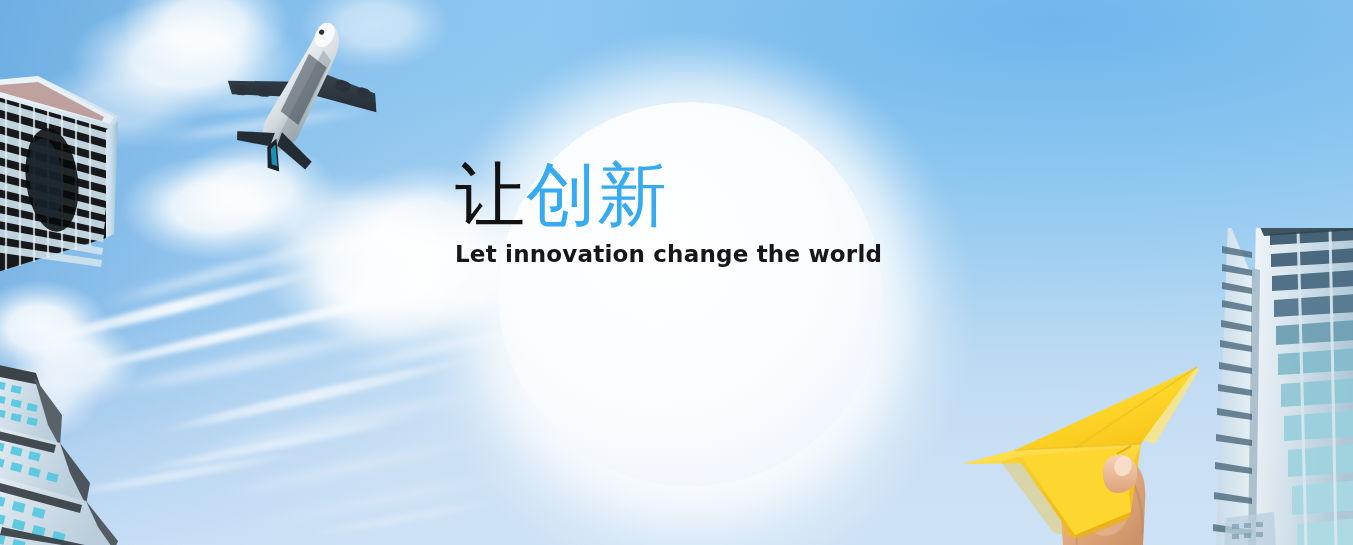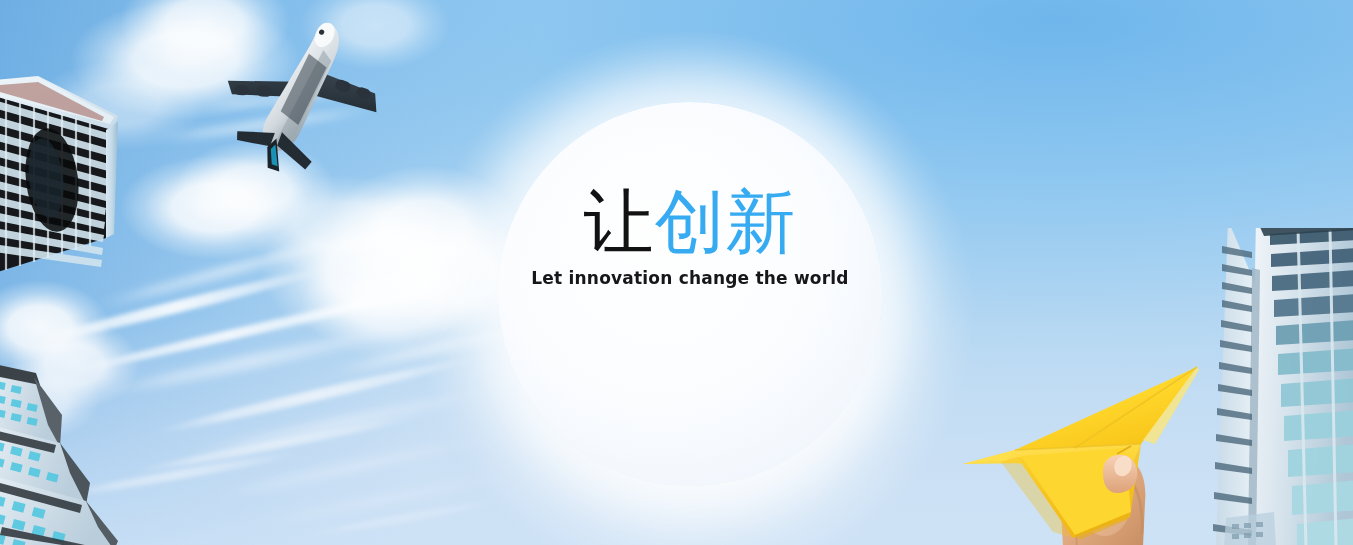--- a/index.html
+++ b/index.html
@@ -63,37 +63,36 @@
     position:absolute;
     left:498px; top:102px; width:384px; height:384px;
     border-radius:50%;
     background:radial-gradient(circle at 42% 34%, rgba(255,255,255,.97) 0%, rgba(252,253,255,.95) 48%, rgba(242,247,253,.93) 78%, rgba(234,242,251,.90) 100%);
     box-shadow:0 0 46px 30px rgba(255,255,255,.62);
   }
 
   
   .textblock{
     position:absolute;
-    left:455px; top:186px; width:470px;
-    text-align:center;
+    left:455px; top:159px; width:470px;
     user-select:none;
   }
   .line-cn{
     font-family:"DejaVu Sans","Liberation Sans",sans-serif;
     font-size:70px;
     line-height:1.03;
     font-weight:400;
     letter-spacing:1px;
     color:#121212;
     white-space:nowrap;
   }
   .line-cn .accent{color:#36abf2;}
   .line-en{
     font-family:"DejaVu Sans","Liberation Sans",sans-serif;
-    font-size:17px;
+    font-size:23px;
     font-weight:700;
     letter-spacing:.2px;
     color:#17171b;
     margin:10px 0 6px 0;
     white-space:nowrap;
   }
   .line-cn2{
     font-family:"DejaVu Sans","Liberation Sans",sans-serif;
     font-size:70px;
     line-height:1.03;

